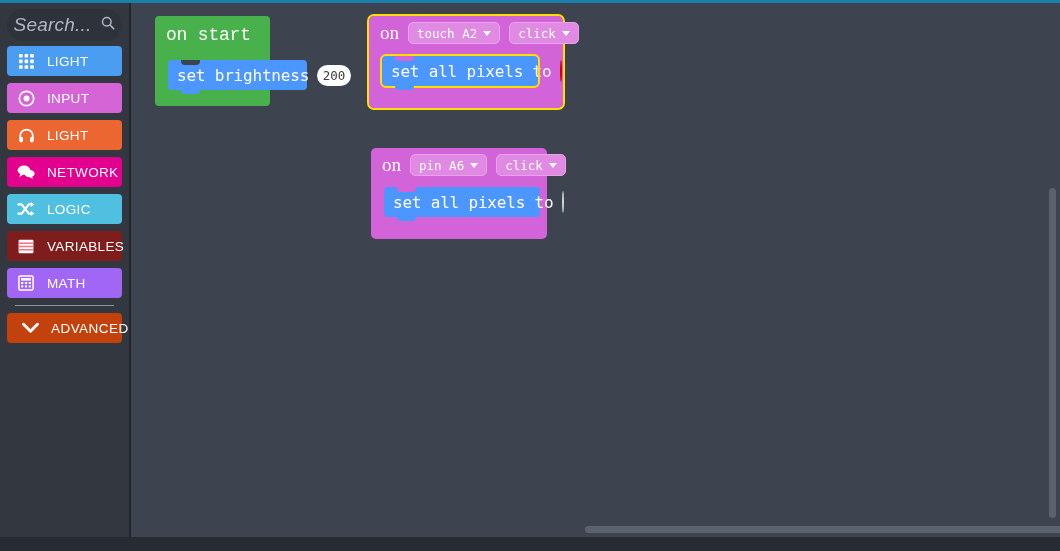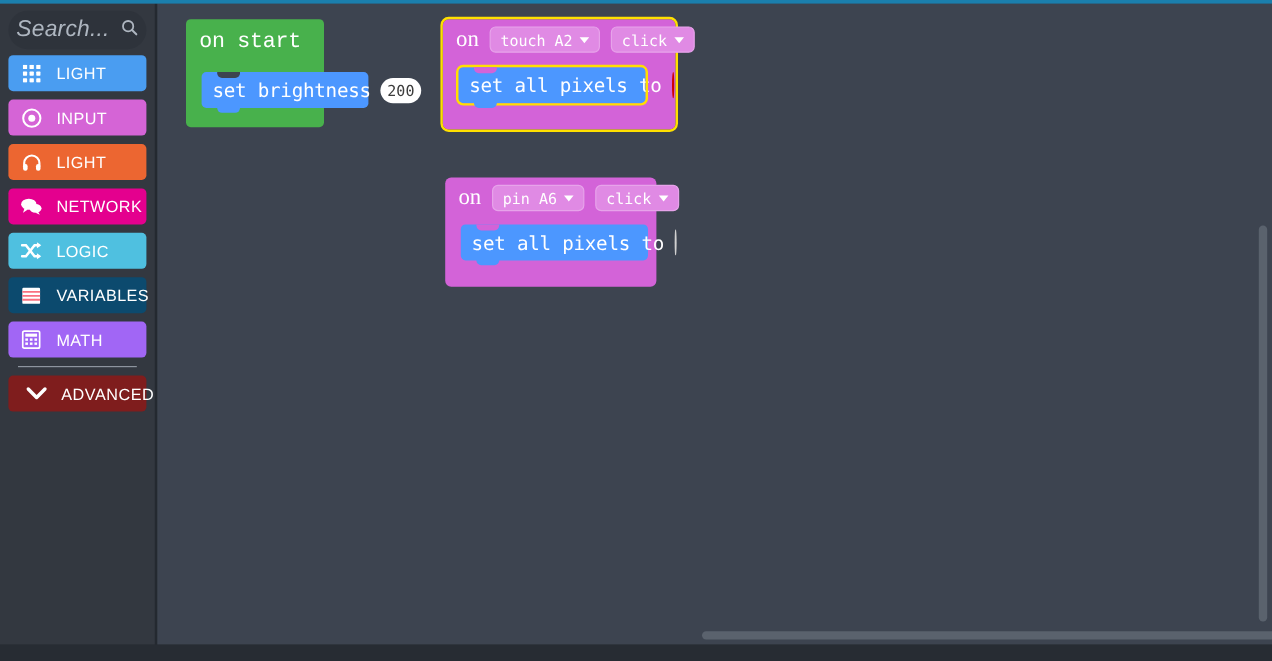--- a/index.html
+++ b/index.html
@@ -63,21 +63,21 @@
   .cat .lbl {
     margin-left: 11px;
     color: #ffffff;
     font-size: 13.5px;
     letter-spacing: .35px;
   }
   .cat-sep {
     height: 1px; background: #8d949e;
     margin: 7px 8px 7px 8px;
   }
-  .cat.advanced { background: #7f1d1d; }
+  .cat.advanced { background: #c2410c; }
   .cat.advanced .lbl { letter-spacing: .45px; }
 
   
   .canvas {
     position: absolute; left: 133px; top: 3px;
     width: 927px; height: 548px;
     background: #3d4450;
     overflow: hidden;
   }
   .bottom-bar {
@@ -297,21 +297,21 @@
           <svg width="18" height="16" viewBox="0 0 18 16">
             <path d="M1.4 3.4h3.2l7.2 9.2h3.4" fill="none" stroke="#fff" stroke-width="2.1" stroke-linecap="round"></path>
             <path d="M1.4 12.6h3.2l7.2-9.2h3.4" fill="none" stroke="#fff" stroke-width="2.1" stroke-linecap="round"></path>
             <path d="M13.8 0.9 L17.4 3.4 L13.8 5.9 Z" fill="#fff"></path>
             <path d="M13.8 10.1 L17.4 12.6 L13.8 15.1 Z" fill="#fff"></path>
           </svg>
         </span>
         <span class="lbl">LOGIC</span>
       </div>
 
-      <div class="cat" style="background:#0c4a6e">
+      <div class="cat" style="background:#7f1d1d">
         <span class="ico">
           <svg width="16" height="15" viewBox="0 0 16 15">
             <rect x="0.6" y="0.8" width="14.8" height="13.4" rx="1" fill="#fff"></rect>
             <g stroke="#f9707f" stroke-width="1.5">
               <line x1="0.6" y1="4.2" x2="15.4" y2="4.2"></line>
               <line x1="0.6" y1="7.5" x2="15.4" y2="7.5"></line>
               <line x1="0.6" y1="10.8" x2="15.4" y2="10.8"></line>
             </g>
           </svg>
         </span>

